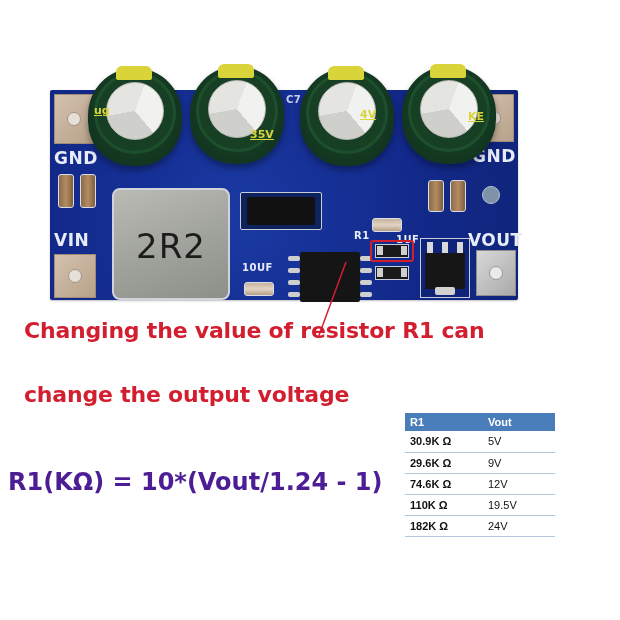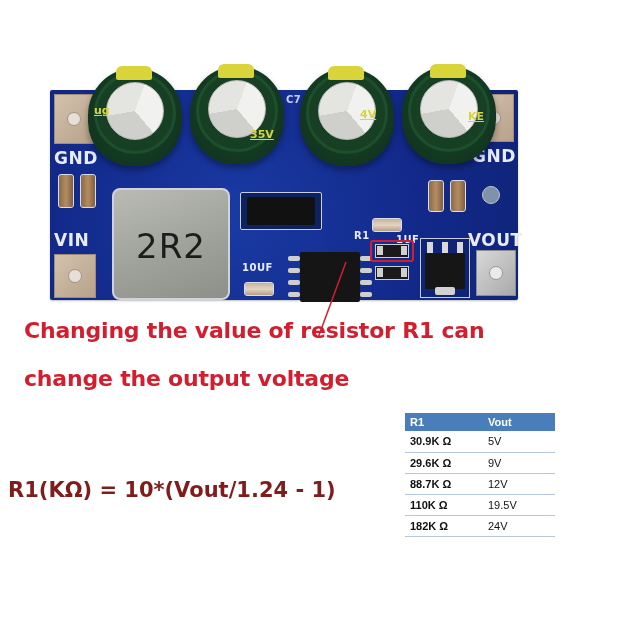--- a/index.html
+++ b/index.html
@@ -94,22 +94,22 @@
     border: 1px solid #b8b8b4;
   }
   .ecap .print { position: absolute; font-size: 11px; color: #d8d43a; font-weight: bold; text-decoration: underline; }
 
   
   .caption {
     position: absolute; left: 24px; color: #d21e2e; font-weight: bold;
     font-family: "DejaVu Sans", sans-serif; font-size: 22px; letter-spacing: -0.2px;
   }
   .formula {
-    position: absolute; left: 8px; top: 478px; color: #7f1d1d; font-weight: bold;
-    font-family: "DejaVu Sans", sans-serif; font-size: 21px;
+    position: absolute; left: 8px; top: 468px; color: #4c1d95; font-weight: bold;
+    font-family: "DejaVu Sans", sans-serif; font-size: 24px;
   }
   .pointer {
     position: absolute; left: 0; top: 0; width: 620px; height: 620px; pointer-events: none;
   }
 
   
   .rtable {
     position: absolute; left: 405px; top: 413px; width: 150px; border-collapse: collapse;
     font-family: "Liberation Sans", sans-serif; font-size: 11px;
   }
@@ -211,42 +211,42 @@
     <div class="stripe"></div>
     <div class="top"></div>
   <div class="print" style="left:66px;top:44px;">KE</div>
 </div>
 
 <svg class="pointer" viewBox="0 0 620 620">
   <line x1="346" y1="262" x2="318" y2="338" stroke="#d01f2e" stroke-width="1.5"></line>
 </svg>
 
 <div class="caption" style="top:318px;">Changing the value of resistor R1 can</div>
-<div class="caption" style="top:366px;">change the output voltage</div>
+<div class="caption" style="top:382px;">change the output voltage</div>
 
 <div class="formula">R1(KΩ) = 10*(Vout/1.24 - 1)</div>
 
 <table class="rtable">
   <thead>
     <tr>
       <th>R1</th>
       <th>Vout</th>
     </tr>
   </thead>
   <tbody>
     <tr>
         <td class="r">30.9K Ω</td>
         <td>5V</td>
       </tr>
     <tr>
         <td class="r">29.6K Ω</td>
         <td>9V</td>
       </tr>
     <tr>
-        <td class="r">88.7K Ω</td>
+        <td class="r">74.6K Ω</td>
         <td>12V</td>
       </tr>
     <tr>
         <td class="r">110K Ω</td>
         <td>19.5V</td>
       </tr>
     <tr>
         <td class="r">182K Ω</td>
         <td>24V</td>
       </tr>

